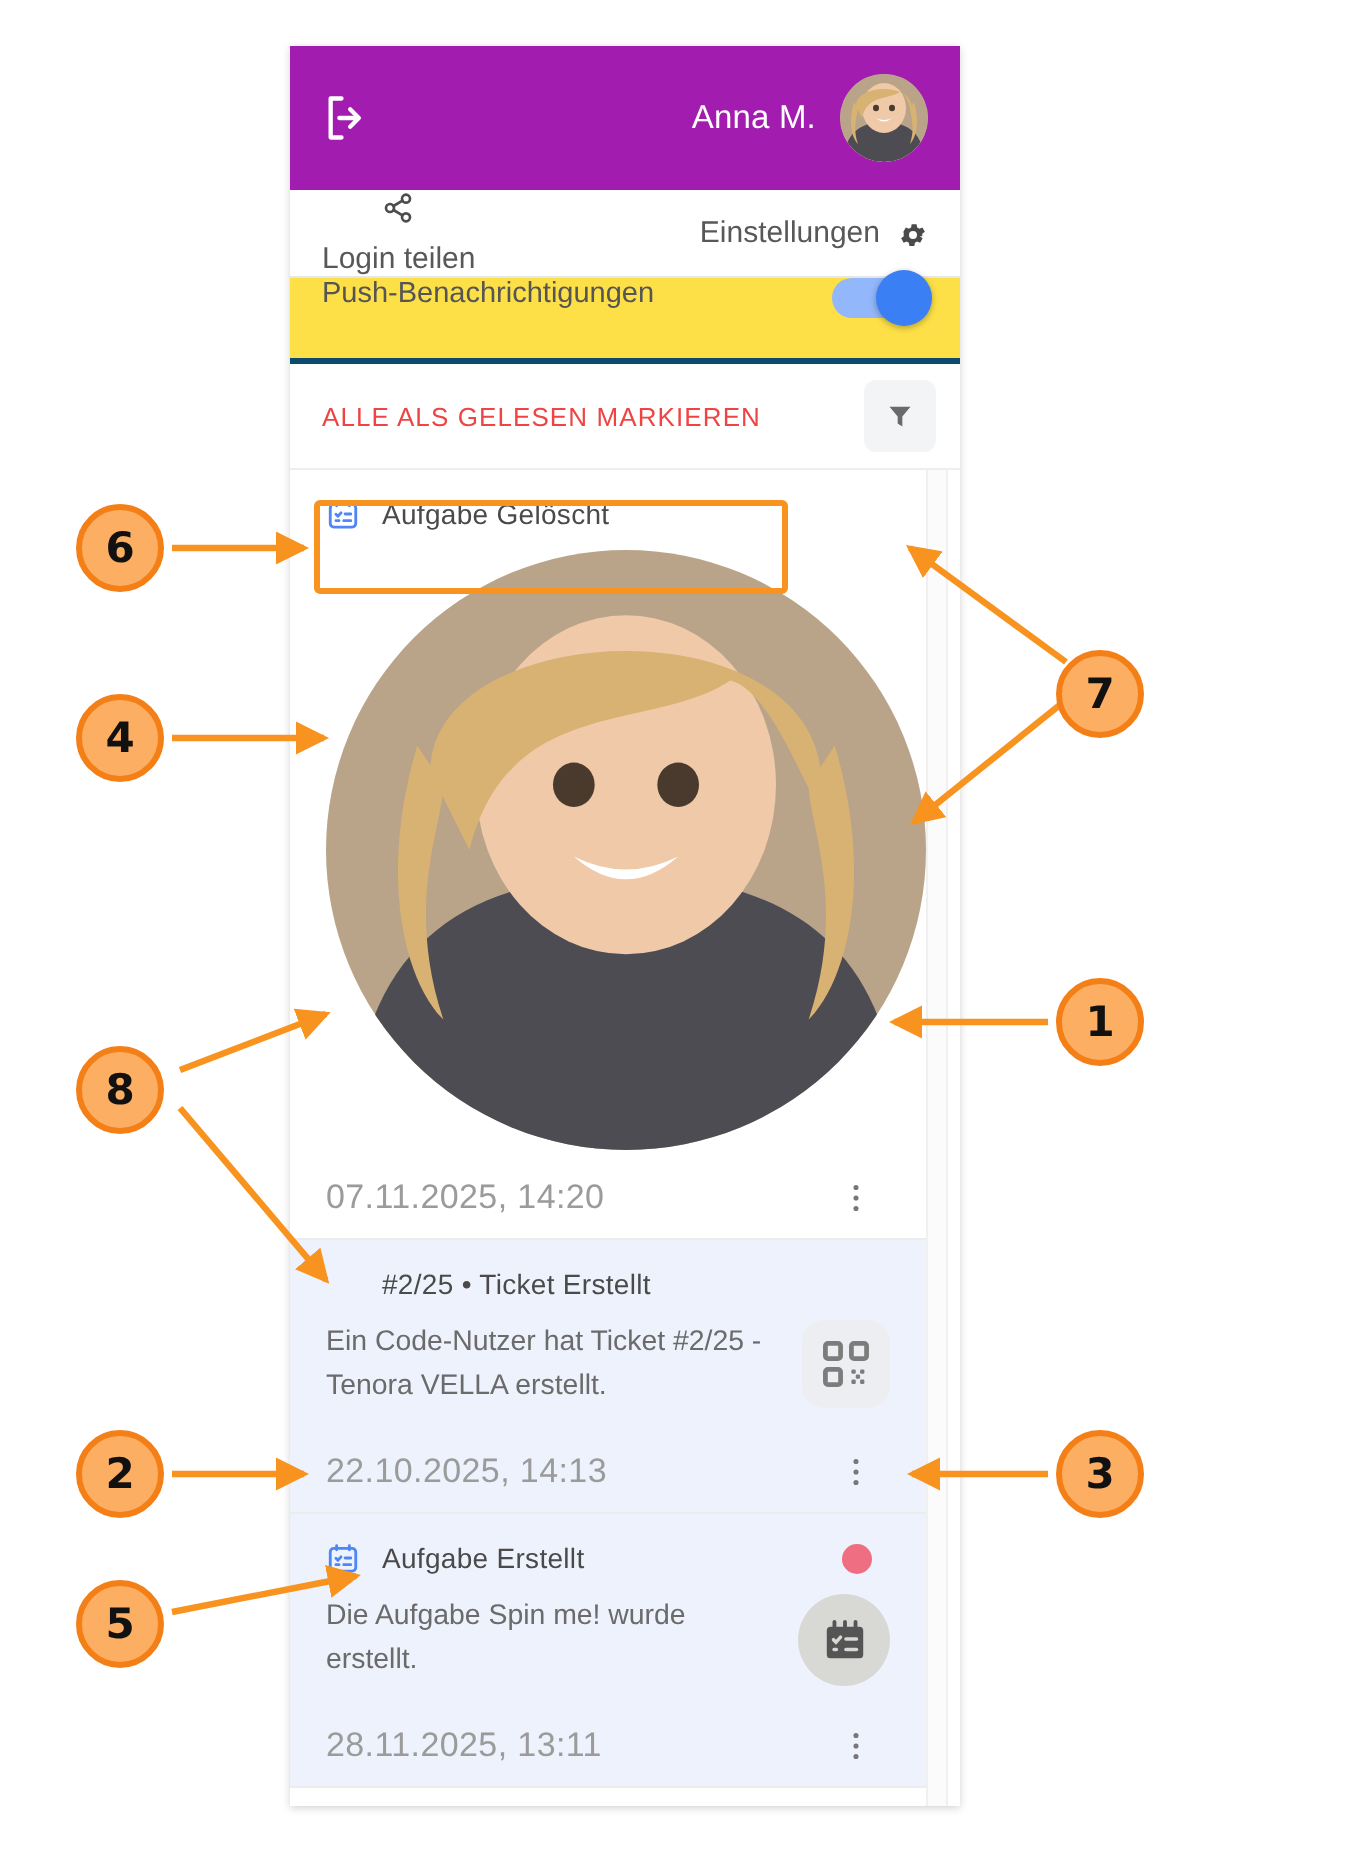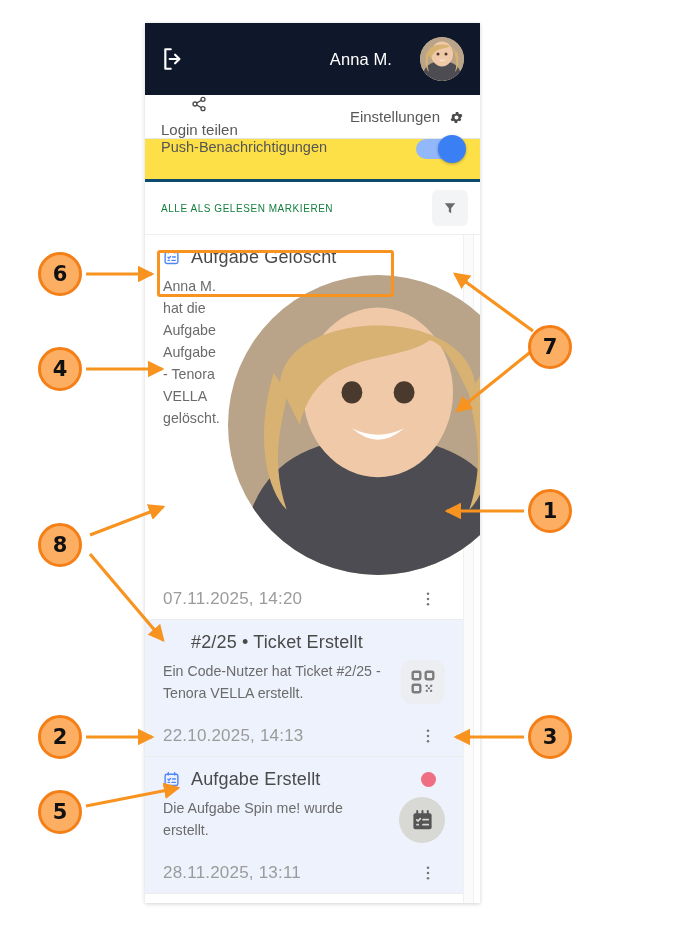--- a/index.html
+++ b/index.html
@@ -24,28 +24,27 @@
     height: 880px;
     background: #ffffff;
     box-shadow: 0 1px 4px rgba(0,0,0,0.18);
     overflow: hidden;
     display: flex;
     flex-direction: column;
   }
 
   
   .topbar {
-    background: #0f172a;
+    background: #a21caf;
     height: 72px;
     flex: 0 0 72px;
     display: flex;
     align-items: center;
     padding: 0 16px;
     box-sizing: border-box;
-    gap: 16px;
   }
   .logout-icon { width: 26px; height: 26px; color: #ffffff; display:block; }
   .topbar-spacer { flex: 1 1 auto; }
   .user-name {
     color: #ffffff;
     font-size: 16.5px;
     margin-right: 12px;
     letter-spacing: .1px;
   }
   .avatar {
@@ -102,21 +101,21 @@
     height: 53px;
     flex: 0 0 53px;
     display: flex;
     align-items: center;
     padding: 0 12px 0 16px;
     box-sizing: border-box;
     background: #ffffff;
     border-bottom: 1px solid #eeeeee;
   }
   .mark-label {
-    font-size: 10px; color: #15803d; letter-spacing: .55px;
+    font-size: 13px; color: #ef4444; letter-spacing: .55px;
   }
   .markrow .topbar-spacer { flex: 1 1 auto; }
   .filter-btn {
     width: 36px; height: 36px; border-radius: 6px;
     background: #f3f4f6;
     display: flex; align-items: center; justify-content: center;
   }
   .filter-icon { width: 14px; height: 14px; color: #6a6a6a; display:block; }
 
   
@@ -142,21 +141,21 @@
   }
   .item.unread { background: #eef2fc; }
   .item.read   { background: #ffffff; }
 
   .item-head {
     display: flex; align-items: center;
     height: 24px;
     padding-left: 2px;
   }
   .type-icon { width: 17px; height: 17px; flex:0 0 17px; color:#4f86f7; display:block; margin-right: 11px;}
-  .item-title { font-size: 18px; color: #4a4a4a; letter-spacing: .15px;}
+  .item-title { font-size: 14px; color: #4a4a4a; letter-spacing: .15px;}
   .item-head .topbar-spacer { flex:1 1 auto; }
   .dot-unread { width: 15px; height: 15px; border-radius: 50%; background: #ef6e81; margin-right: 13px;}
 
   .item-body {
     display: flex; align-items: flex-start;
     padding: 6px 0 4px 2px;
     min-height: 52px;
   }
   .item-text {
     font-size: 14.2px; color: #6b6b6b; line-height: 22px;
@@ -305,21 +304,20 @@
                 <rect x="3" y="4.5" width="18" height="16" rx="2.5"></rect>
                 <path d="M7.5 2.5v3M16.5 2.5v3" stroke-linecap="round"></path>
                 <path d="M7 11.5l1.4 1.4 2.2-2.4" stroke-linecap="round" stroke-linejoin="round"></path>
                 <path d="M13.5 11.3h4M7 16h2.2M12.5 16h5" stroke-linecap="round"></path>
               </svg>
             </span>
             <span class="item-title">Aufgabe Gelöscht</span>
             <span class="topbar-spacer"></span>
           </div>
           <div class="item-body">
-            <span class="item-text">Anna M. hat die Aufgabe Aufgabe - Tenora VELLA gelöscht.</span>
             <span class="item-thumb"><span class="thumb-photo"><svg viewBox="0 0 46 46">
                   <defs>
                     <clipPath id="clipT">
                       <circle cx="23" cy="23" r="23"></circle>
                     </clipPath>
                   </defs>
                   <g clip-path="url(#clipT)">
                     <rect width="46" height="46" fill="#b9a489"></rect>
                     <path d="M2 46 C2 31 10 25 23 25 C36 25 44 31 44 46 Z" fill="#4c4c52"></path>
                     <ellipse cx="23" cy="18" rx="11.5" ry="13" fill="#f0c9a8"></ellipse>

